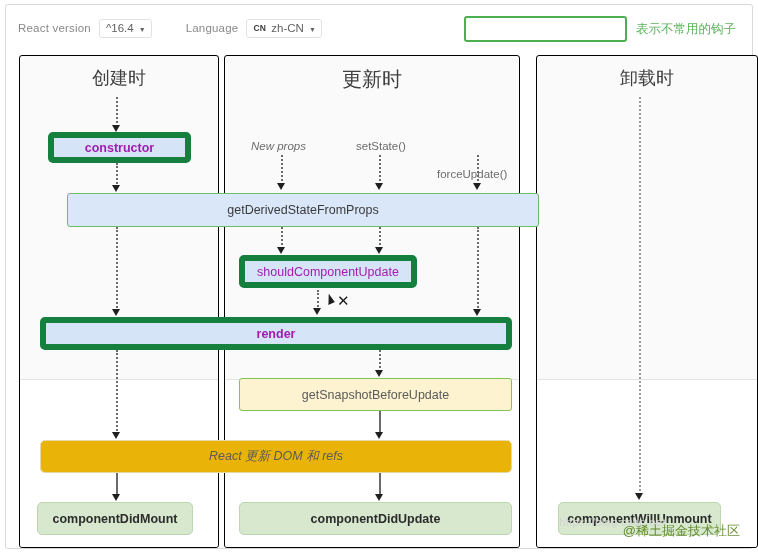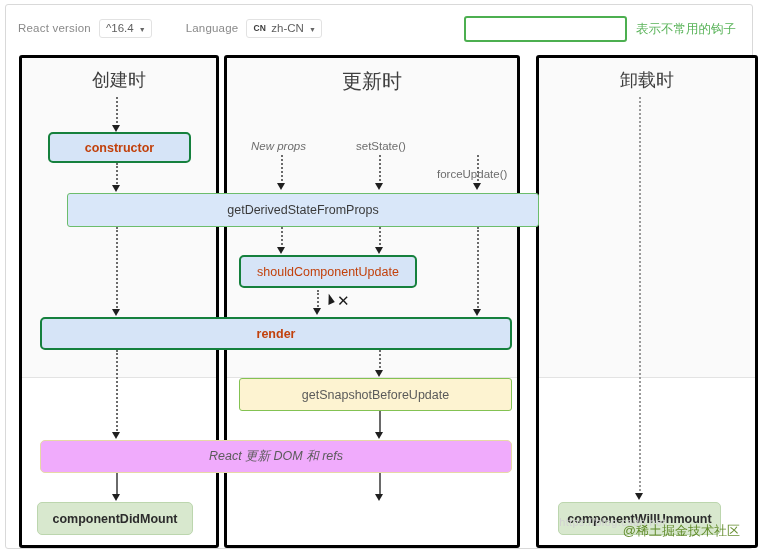--- a/index.html
+++ b/index.html
@@ -27,38 +27,38 @@
   .select .caret{font-size:7px;color:#666;line-height:1;transform:translateY(1px);}
   .cn-badge{font-size:8.5px;font-weight:bold;color:#3c3c3c;letter-spacing:.3px;}
   .gap{display:inline-block;width:18px;}
 
   
   .legend{position:absolute;right:16px;top:11px;display:flex;align-items:center;gap:9px;}
   .legend-swatch{width:163px;height:26px;border:2px solid #4caf50;border-radius:3px;background:#fff;box-sizing:border-box;}
   .legend-text{font-size:12.5px;color:#59b359;white-space:nowrap;}
 
   
-  .col{position:absolute;border:3px solid #000000;border-radius:3px;box-sizing:border-box;background:#fafafa;}
+  .col{position:absolute;border:1px solid #000000;border-radius:3px;box-sizing:border-box;background:#fafafa;}
   #col-mount{left:13px;top:50px;width:200px;height:493px;}
   #col-update{left:218px;top:50px;width:296px;height:493px;}
   #col-unmount{left:530px;top:50px;width:222px;height:493px;}
   .col-lower{position:absolute;left:0;right:0;bottom:0;height:167px;background:#ffffff;border-top:1px solid #e3e3e3;border-radius:0 0 3px 3px;}
   .col-title{position:absolute;top:10px;left:0;right:0;text-align:center;font-size:20px;color:#3f3f3f;}
   #col-mount .col-title,#col-unmount .col-title{font-size:18px;}
 
   
   .node{
     position:absolute;box-sizing:border-box;
     display:flex;align-items:center;justify-content:center;
     font-size:12.5px;border-radius:5px;text-align:center;
   }
-  .n-blue{background:#d6e4f7;border:2px solid #15803d;color:#c2410c;}
+  .n-blue{background:#d6e4f7;border:6px solid #15803d;color:#a21caf;}
   .n-blue-green{background:#d9e7f9;border:1.5px solid #6cbd6c;color:#3a3a3a;border-radius:3px;}
   .n-yellow-green{background:#fdf3d1;border:1.5px solid #83c252;color:#5a5a5a;border-radius:3px;}
-  .n-yellow{background:#f0abfc;border:1px solid #e7d9a6;color:#5b5b5b;}
+  .n-yellow{background:#eab308;border:1px solid #e7d9a6;color:#5b5b5b;}
   .n-green{background:#d8e8ce;border:1px solid #bcd6ae;color:#2c2c2c;font-weight:bold;}
   .bold{font-weight:bold;}
   .ital{font-style:italic;}
 
   #constructor{left:42px;top:127px;width:143px;height:31px;}
   #gdsfp{left:34px;top:188px;width:472px;height:34px;margin-left:27px;}
   #scu{left:233px;top:250px;width:178px;height:33px;}
   #render{left:34px;top:312px;width:472px;height:33px;}
   #gsbu{left:233px;top:373px;width:273px;height:33px;}
   #reactdom{left:34px;top:435px;width:472px;height:33px;}
@@ -181,18 +181,19 @@
   <div class="vline-soft" style="left:633px;top:92px;height:398px;"></div>
   <div class="arrow" style="left:629px;top:488px;"></div>
 
   <div class="node n-blue bold" id="constructor">constructor</div>
   <div class="node n-blue-green" id="gdsfp">getDerivedStateFromProps</div>
   <div class="node n-blue" id="scu">shouldComponentUpdate</div>
   <div class="node n-blue bold" id="render">render</div>
   <div class="node n-yellow-green" id="gsbu">getSnapshotBeforeUpdate</div>
   <div class="node n-yellow ital" id="reactdom">React 更新 DOM 和 refs</div>
   <div class="node n-green" id="cdmount">componentDidMount</div>
+  <div class="node n-green" id="cdupdate">componentDidUpdate</div>
   <div class="node n-green" id="cwunmount">componentWillUnmount</div>
 
   <div class="wm-csdn">https://blog.csdn.net</div>
   <div class="wm-jj">@稀土掘金技术社区</div>
 
 </div>
 
 </body></html>

